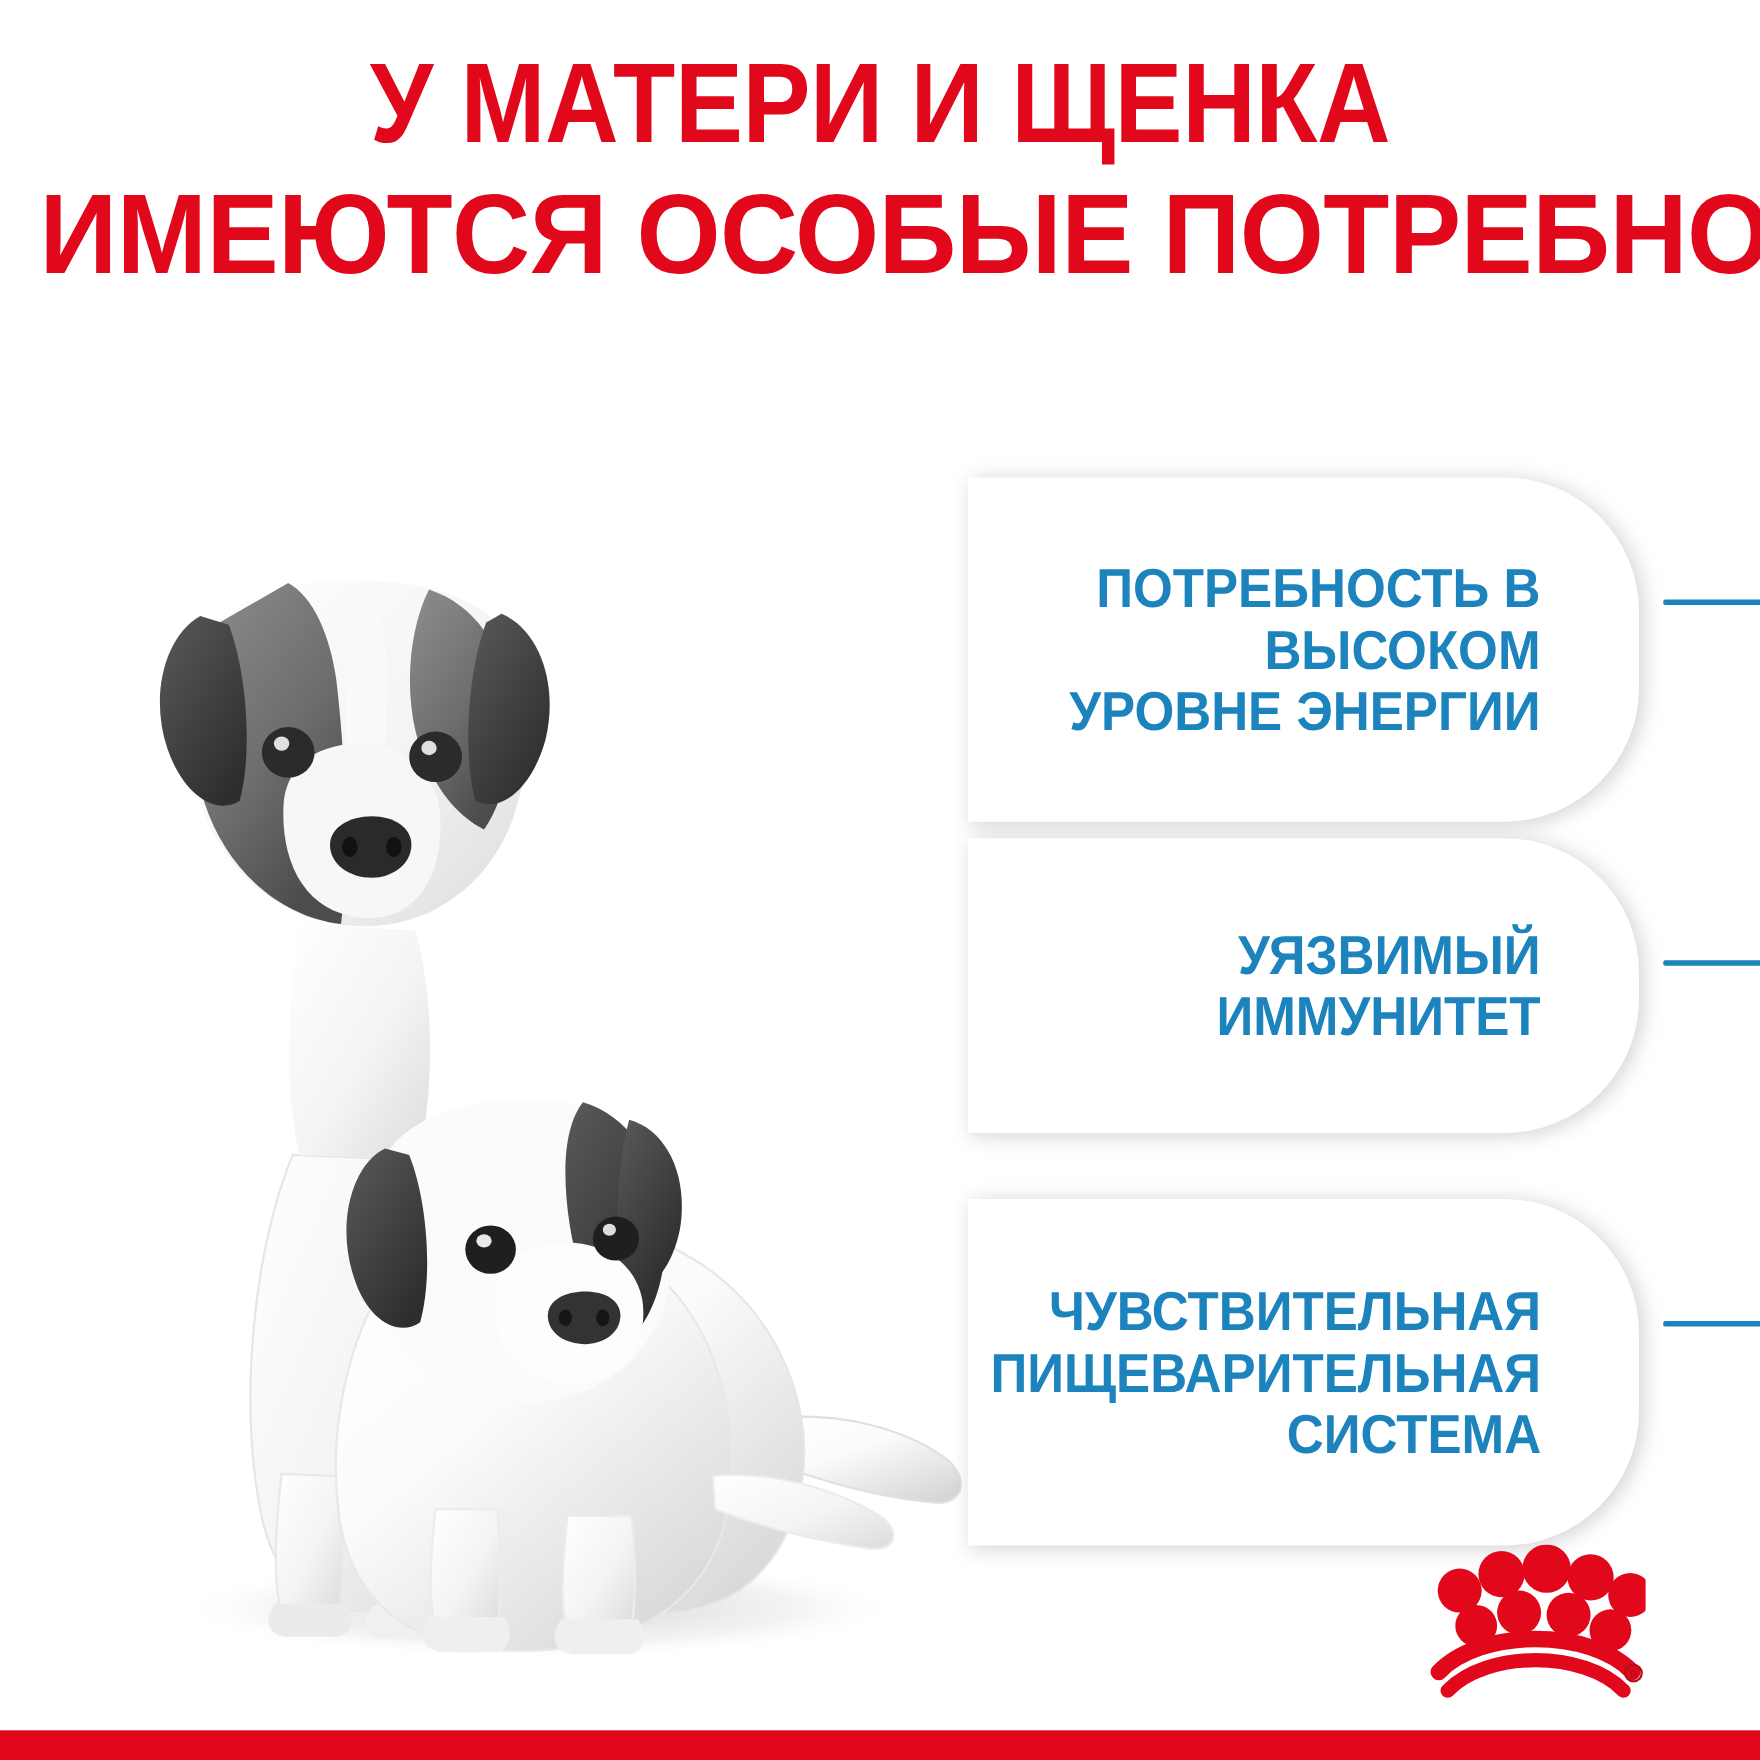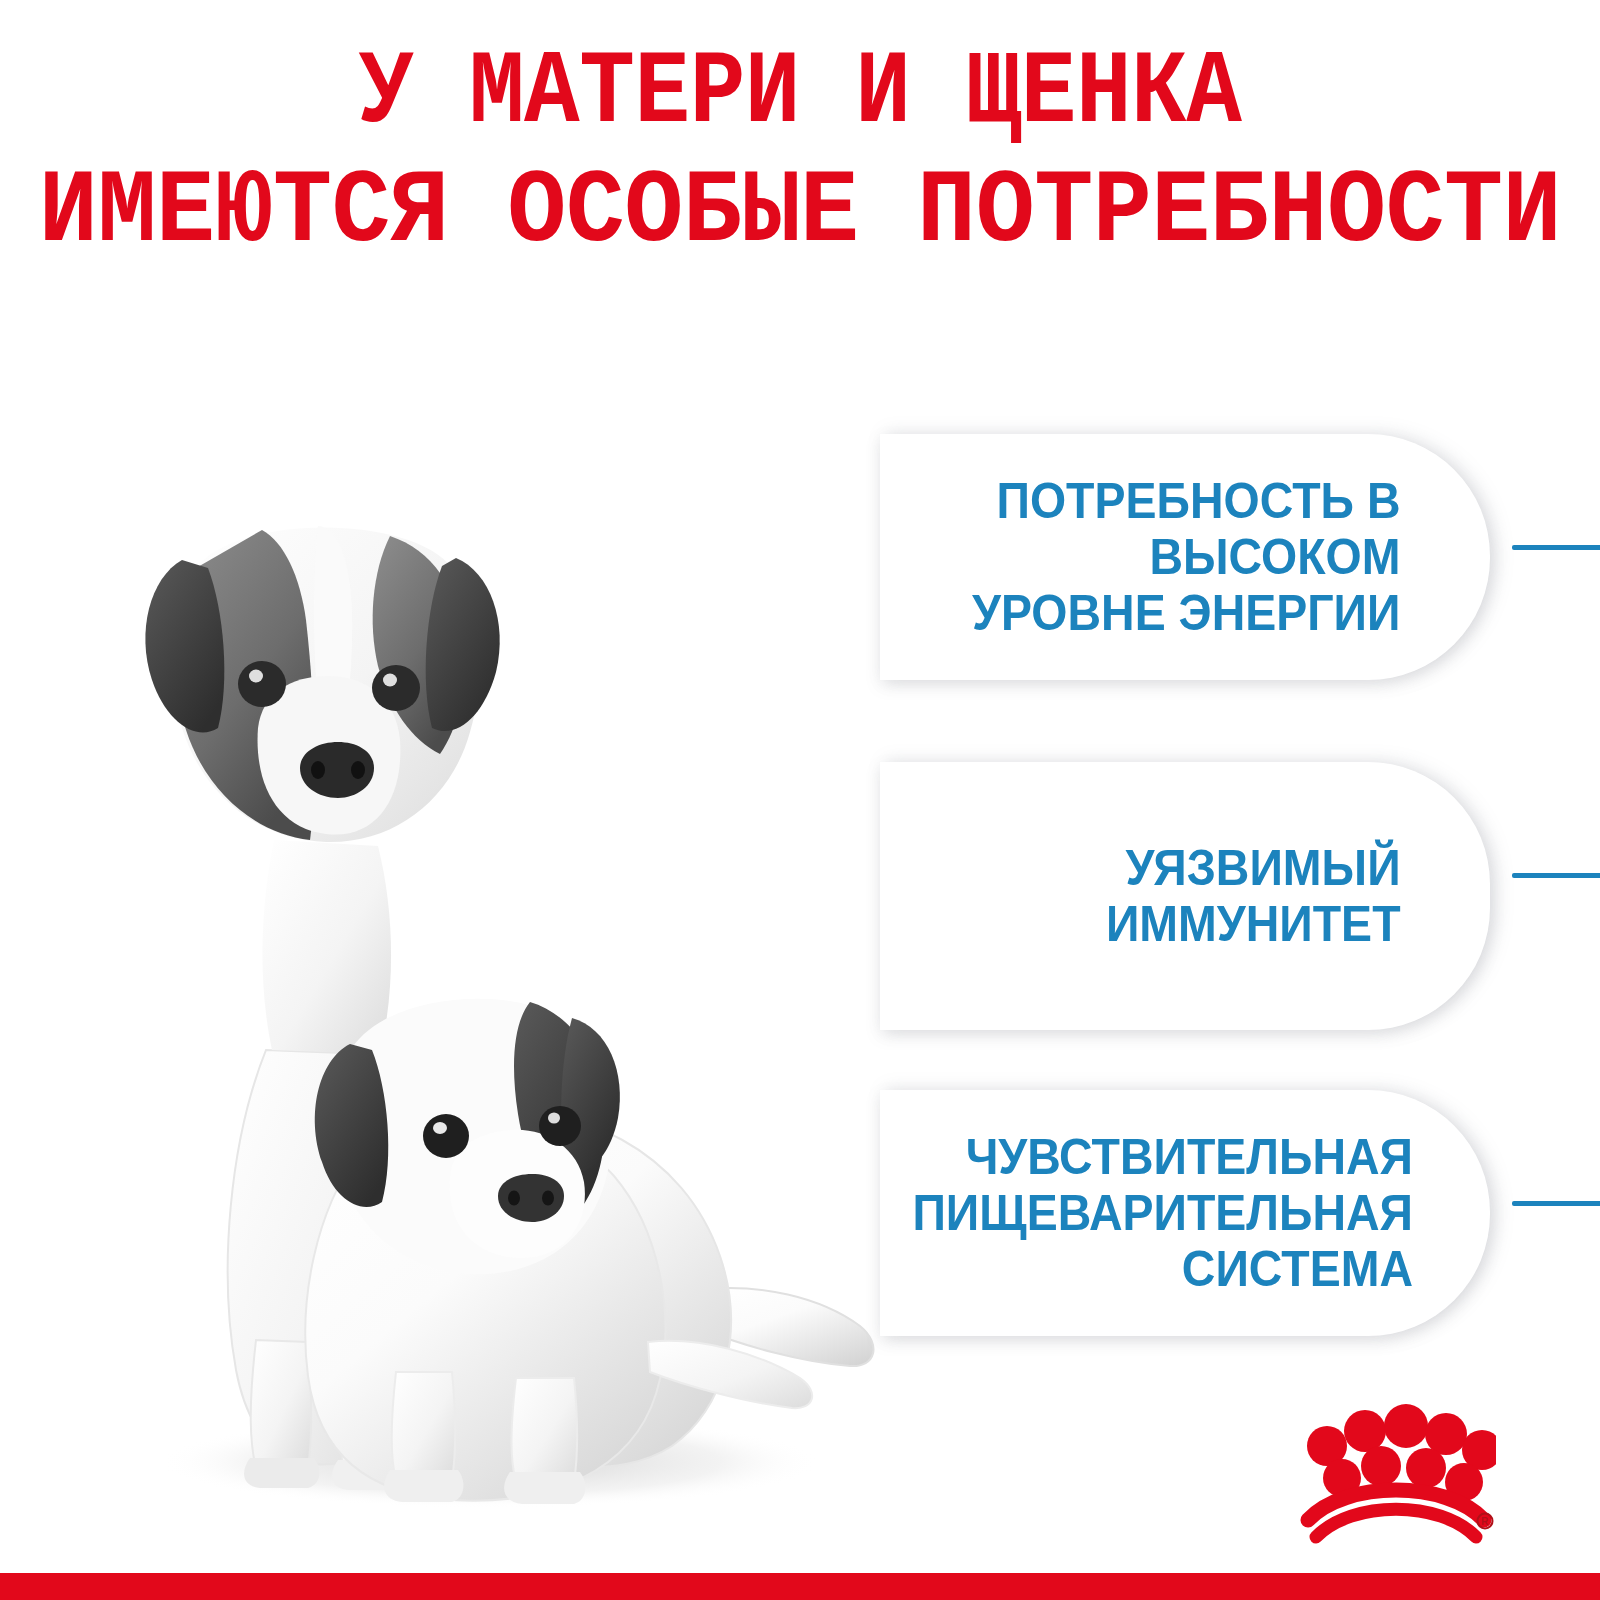--- a/index.html
+++ b/index.html
@@ -17,21 +17,21 @@
   }
 
   
   #headline {
     position: absolute;
     left: 0;
     top: 42px;
     width: 1600px;
     text-align: center;
     color: #E2081B;
-    font-family: Liberation Mono, monospace;
+    font-family: Liberation Sans, sans-serif;
     font-weight: bold;
     line-height: 1.0;
     letter-spacing: -0.5px;
   }
   #headline .hl-line {
     display: block;
     white-space: nowrap;
     transform-origin: center center;
   }
   #headline .hl1 {
@@ -73,23 +73,23 @@
     font-family: "Liberation Sans", sans-serif;
     font-weight: bold;
     line-height: 1.12;
     padding-right: 96px;
     letter-spacing: 0px;
     transform: scaleX(0.93);
     transform-origin: right center;
     white-space: pre-line;
   }
 
-  #callout-1 { left: 880px; top: 434px;  width: 610px; height: 246px; }
+  #callout-1 { left: 880px; top: 434px;  width: 610px; height: 313px; }
   #callout-2 { left: 880px; top: 762px;  width: 610px; height: 268px; }
-  #callout-3 { left: 880px; top: 1090px; width: 610px; height: 246px; justify-content: center; }
+  #callout-3 { left: 880px; top: 1090px; width: 610px; height: 315px; }
 
   #callout-1 .c-text { font-size: 50px; }
   #callout-2 .c-text { font-size: 50px; }
   #callout-3 .c-text { font-size: 50px; }
 
   .connector {
     position: absolute;
     height: 5px;
     background: #1C83BD;
     left: 1512px;

